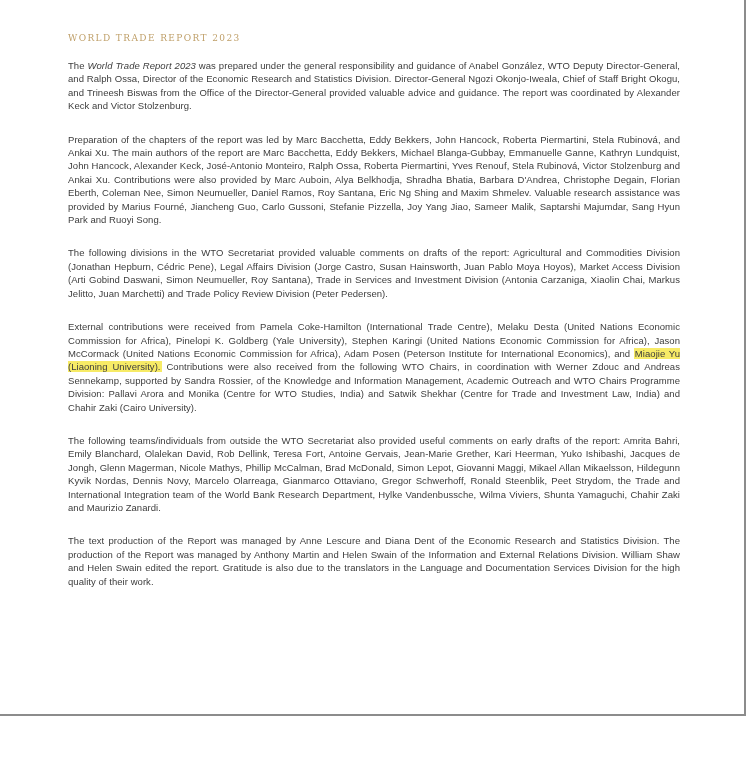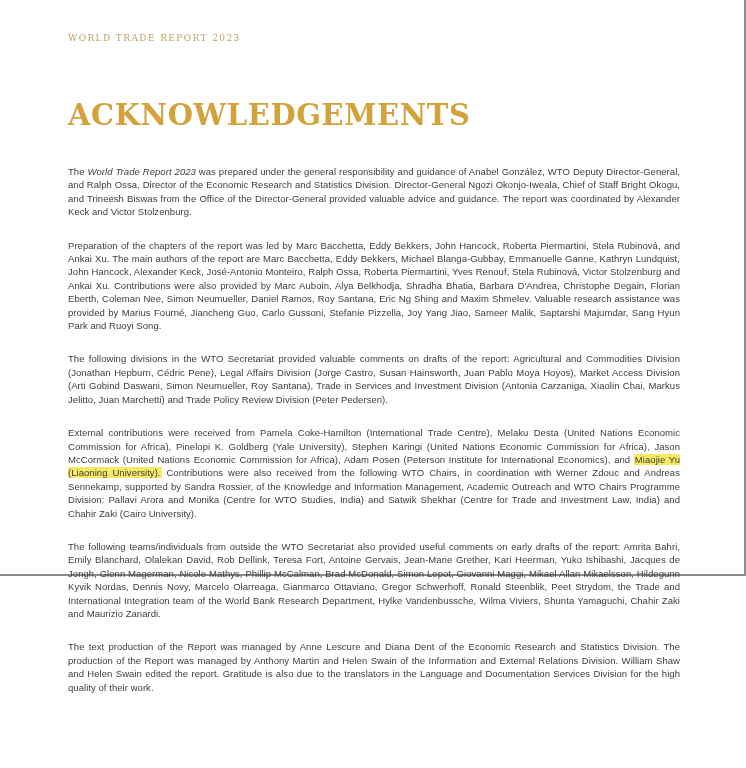--- a/index.html
+++ b/index.html
@@ -11,21 +11,21 @@
   * { margin: 0; padding: 0; box-sizing: border-box; }
   html, body { background: #ffffff; }
   body {
     width: 746px;
     height: 768px;
     font-family: "Liberation Sans", sans-serif;
     overflow: hidden;
   }
   .page {
     width: 746px;
-    height: 576px;
+    height: 716px;
     background: #ffffff;
     border-right: 2px solid #8C8C8C;
     border-bottom: 2px solid #8C8C8C;
     padding: 32px 64px 12px 68px;
   }
   .report-label {
     font-family: "DejaVu Serif", "Liberation Serif", serif;
     font-size: 9px;
     letter-spacing: 1.4px;
     color: var(--header-gold);
@@ -53,21 +53,20 @@
   .body-text p span.highlight {
     background: var(--highlight);
     padding: 0 1px;
   }
 </style>
 </head>
 <body>
 
 <div class="page">
   <div class="report-label">WORLD TRADE REPORT 2023</div>
-  <h1 class="title">ACKNOWLEDGEMENTS</h1>
   <div class="body-text" id="paragraphs">
       <p><span>The </span><span class="italic">World Trade Report 2023</span><span> was prepared under the general responsibility and guidance of Anabel González, WTO Deputy Director-General, and Ralph Ossa, Director of the Economic Research and Statistics Division. Director-General Ngozi Okonjo-Iweala, Chief of Staff Bright Okogu, and Trineesh Biswas from the Office of the Director-General provided valuable advice and guidance. The report was coordinated by Alexander Keck and Victor Stolzenburg.</span></p>
       <p><span>Preparation of the chapters of the report was led by Marc Bacchetta, Eddy Bekkers, John Hancock, Roberta Piermartini, Stela Rubinová, and Ankai Xu. The main authors of the report are Marc Bacchetta, Eddy Bekkers, Michael Blanga-Gubbay, Emmanuelle Ganne, Kathryn Lundquist, John Hancock, Alexander Keck, José-Antonio Monteiro, Ralph Ossa, Roberta Piermartini, Yves Renouf, Stela Rubinová, Victor Stolzenburg and Ankai Xu. Contributions were also provided by Marc Auboin, Alya Belkhodja, Shradha Bhatia, Barbara D'Andrea, Christophe Degain, Florian Eberth, Coleman Nee, Simon Neumueller, Daniel Ramos, Roy Santana, Eric Ng Shing and Maxim Shmelev. Valuable research assistance was provided by Marius Fourné, Jiancheng Guo, Carlo Gussoni, Stefanie Pizzella, Joy Yang Jiao, Sameer Malik, Saptarshi Majumdar, Sang Hyun Park and Ruoyi Song.</span></p>
       <p><span>The following divisions in the WTO Secretariat provided valuable comments on drafts of the report: Agricultural and Commodities Division (Jonathan Hepburn, Cédric Pene), Legal Affairs Division (Jorge Castro, Susan Hainsworth, Juan Pablo Moya Hoyos), Market Access Division (Arti Gobind Daswani, Simon Neumueller, Roy Santana), Trade in Services and Investment Division (Antonia Carzaniga, Xiaolin Chai, Markus Jelitto, Juan Marchetti) and Trade Policy Review Division (Peter Pedersen).</span></p>
       <p><span>External contributions were received from Pamela Coke-Hamilton (International Trade Centre), Melaku Desta (United Nations Economic Commission for Africa), Pinelopi K. Goldberg (Yale University), Stephen Karingi (United Nations Economic Commission for Africa), Jason McCormack (United Nations Economic Commission for Africa), Adam Posen (Peterson Institute for International Economics), and </span><span class="highlight">Miaojie Yu (Liaoning University).</span><span> Contributions were also received from the following WTO Chairs, in coordination with Werner Zdouc and Andreas Sennekamp, supported by Sandra Rossier, of the Knowledge and Information Management, Academic Outreach and WTO Chairs Programme Division: Pallavi Arora and Monika (Centre for WTO Studies, India) and Satwik Shekhar (Centre for Trade and Investment Law, India) and Chahir Zaki (Cairo University).</span></p>
       <p><span>The following teams/individuals from outside the WTO Secretariat also provided useful comments on early drafts of the report: Amrita Bahri, Emily Blanchard, Olalekan David, Rob Dellink, Teresa Fort, Antoine Gervais, Jean-Marie Grether, Kari Heerman, Yuko Ishibashi, Jacques de Jongh, Glenn Magerman, Nicole Mathys, Phillip McCalman, Brad McDonald, Simon Lepot, Giovanni Maggi, Mikael Allan Mikaelsson, Hildegunn Kyvik Nordas, Dennis Novy, Marcelo Olarreaga, Gianmarco Ottaviano, Gregor Schwerhoff, Ronald Steenblik, Peet Strydom, the Trade and International Integration team of the World Bank Research Department, Hylke Vandenbussche, Wilma Viviers, Shunta Yamaguchi, Chahir Zaki and Maurizio Zanardi.</span></p>
       <p><span>The text production of the Report was managed by Anne Lescure and Diana Dent of the Economic Research and Statistics Division. The production of the Report was managed by Anthony Martin and Helen Swain of the Information and External Relations Division. William Shaw and Helen Swain edited the report. Gratitude is also due to the translators in the Language and Documentation Services Division for the high quality of their work.</span></p>
     </div>
 </div>
 

